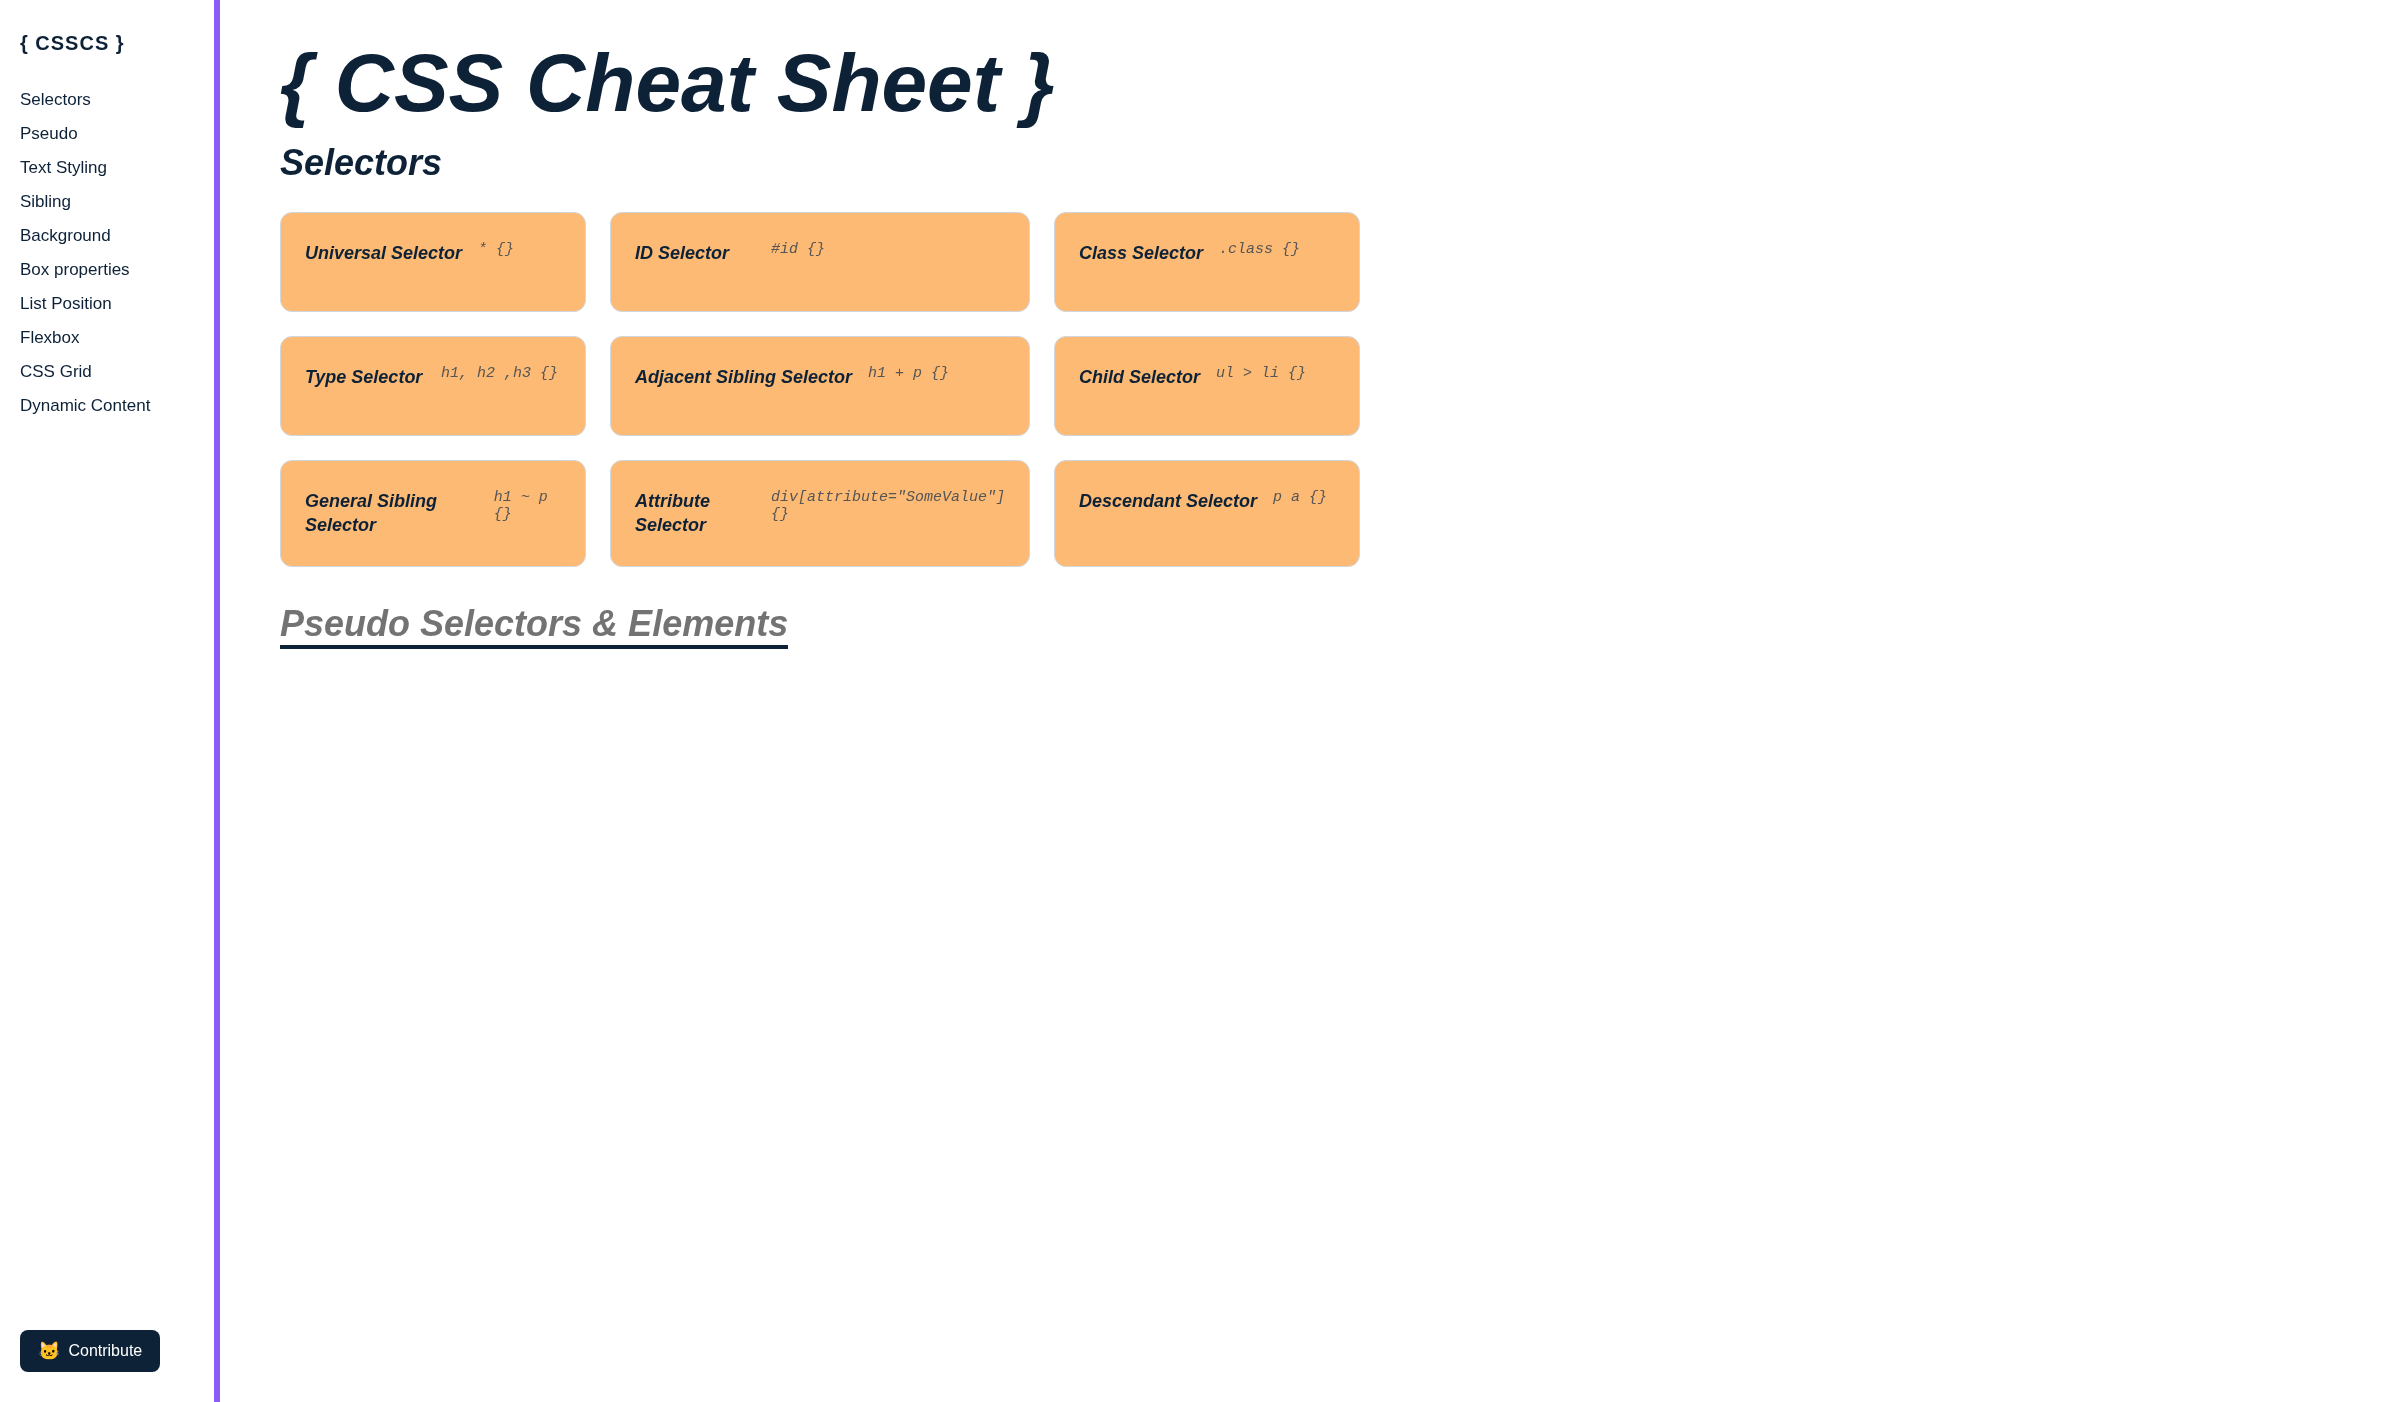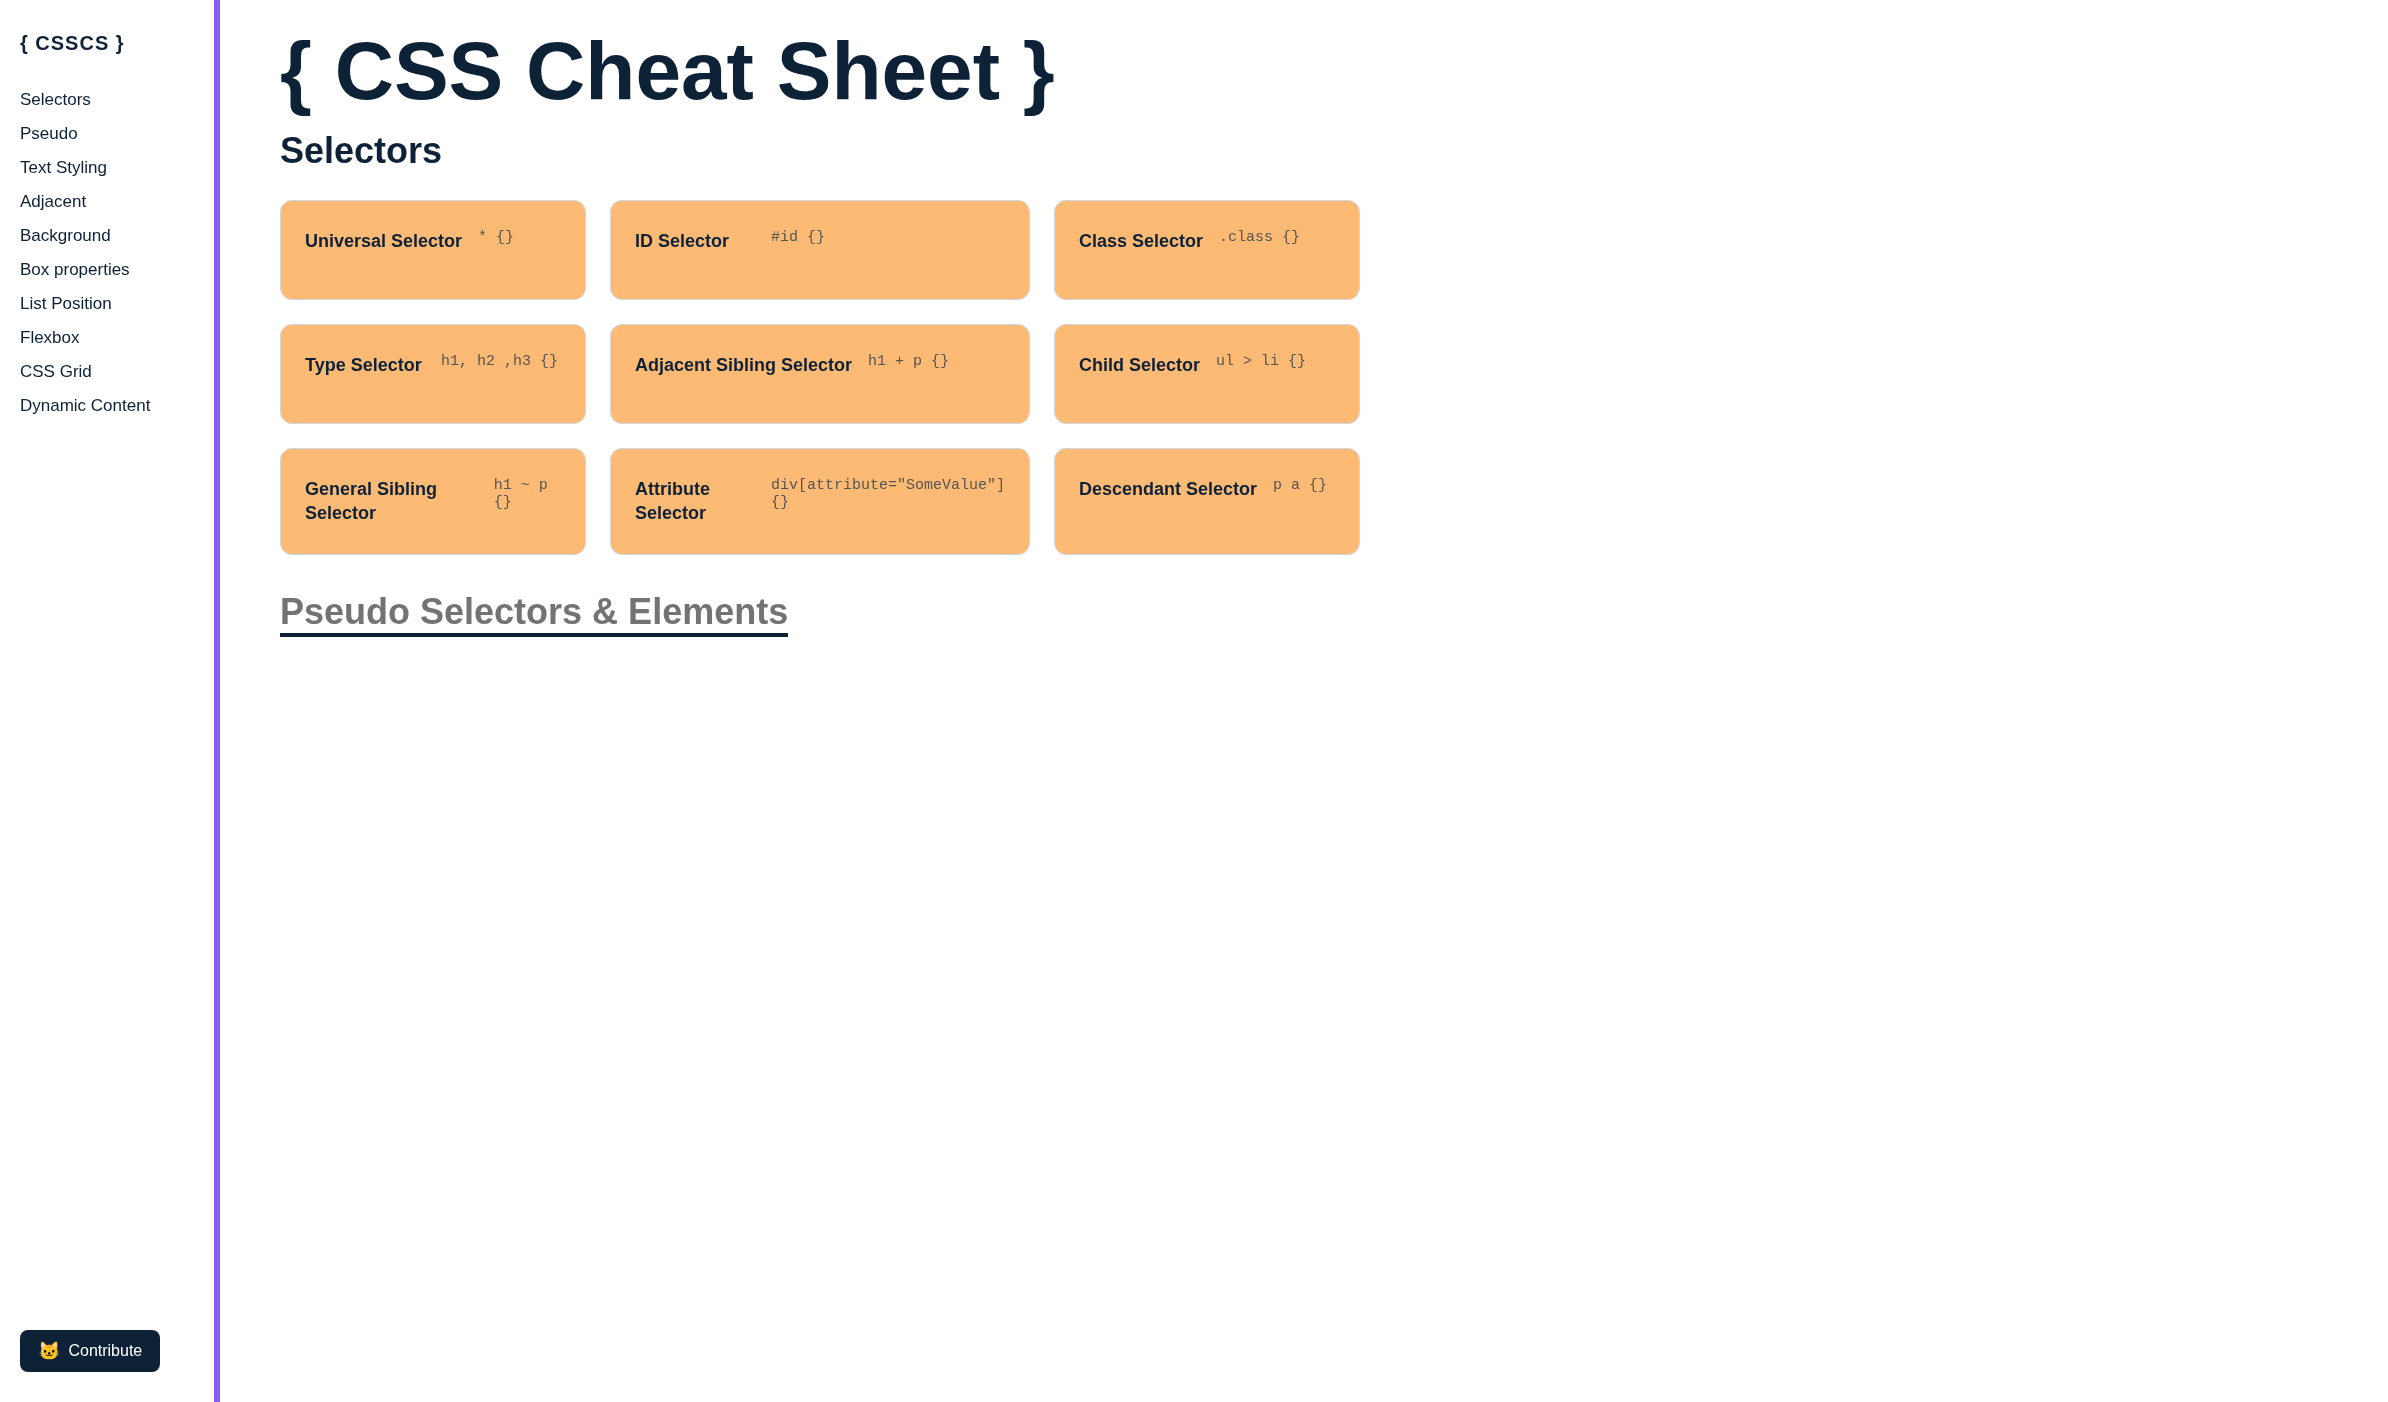--- a/index.html
+++ b/index.html
@@ -56,23 +56,24 @@
       position: absolute;
       bottom: 30px;
       left: 20px;
     }
     .contribute-btn .cat-icon {
       font-size: 18px;
     }
     
     #main {
       margin-left: 220px;
-      padding: 28px 60px 60px 60px;
+      padding: 40px 60px 60px 60px;
       flex: 1;
       max-width: 1200px;
+      font-style: italic;
     }
     .page-title {
       font-size: 82px;
       font-weight: 900;
       color: #0d2137;
       line-height: 1.05;
       margin-bottom: 16px;
     }
     .page-subtitle {
       font-size: 26px;
@@ -140,21 +141,21 @@
 <body>
 
 <nav id="sidebar">
   <div class="sidebar-logo">{ CSSCS }</div>
 
   <div>
 
   <a class="sidebar-nav-item" href="#selectors">Selectors</a>
       <a class="sidebar-nav-item" href="#pseudo">Pseudo</a>
       <a class="sidebar-nav-item" href="#text-styling">Text Styling</a>
-      <a class="sidebar-nav-item" href="#position">Adjacent</a>
+      <a class="sidebar-nav-item" href="#position">Sibling</a>
       <a class="sidebar-nav-item" href="#background">Background</a>
       <a class="sidebar-nav-item" href="#box-properties">Box properties</a>
       <a class="sidebar-nav-item" href="#list-styling">List Position</a>
       <a class="sidebar-nav-item" href="#flexbox">Flexbox</a>
       <a class="sidebar-nav-item" href="#css-grid">CSS Grid</a>
       <a class="sidebar-nav-item" href="#dynamic-content">Dynamic Content</a>
     </div>
 
   <button class="contribute-btn">
     <span class="cat-icon">🐱</span>

